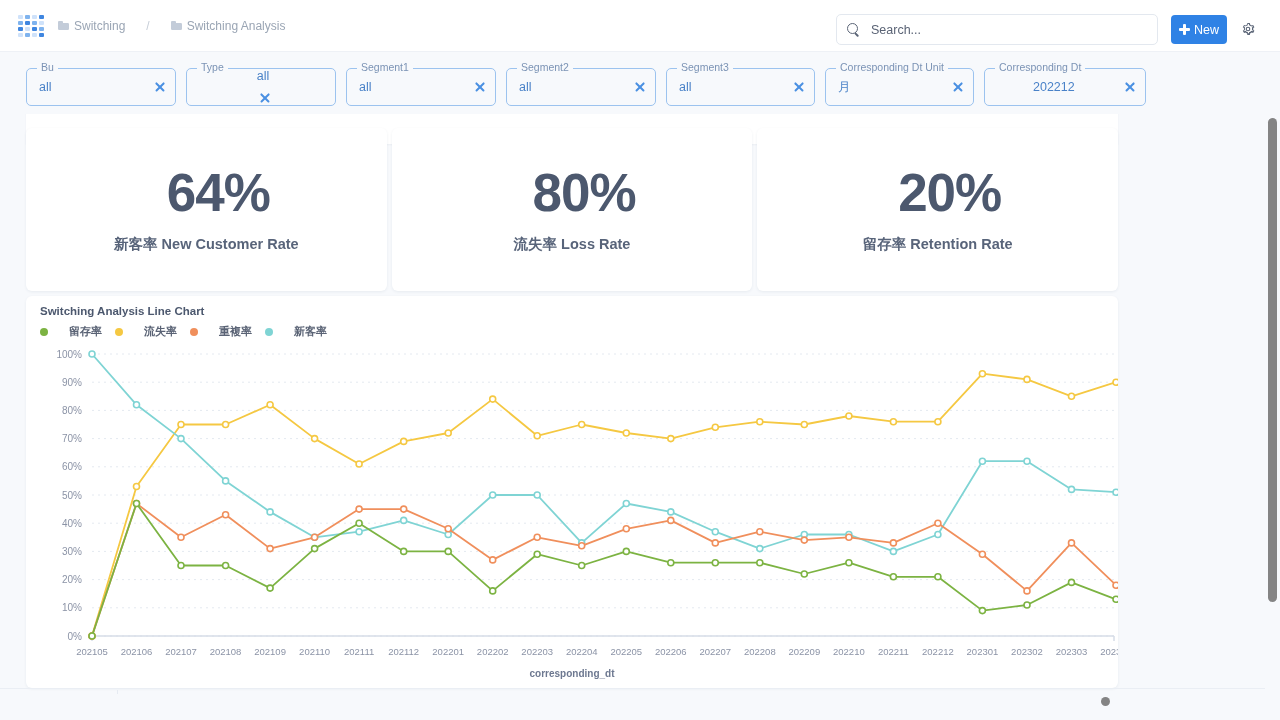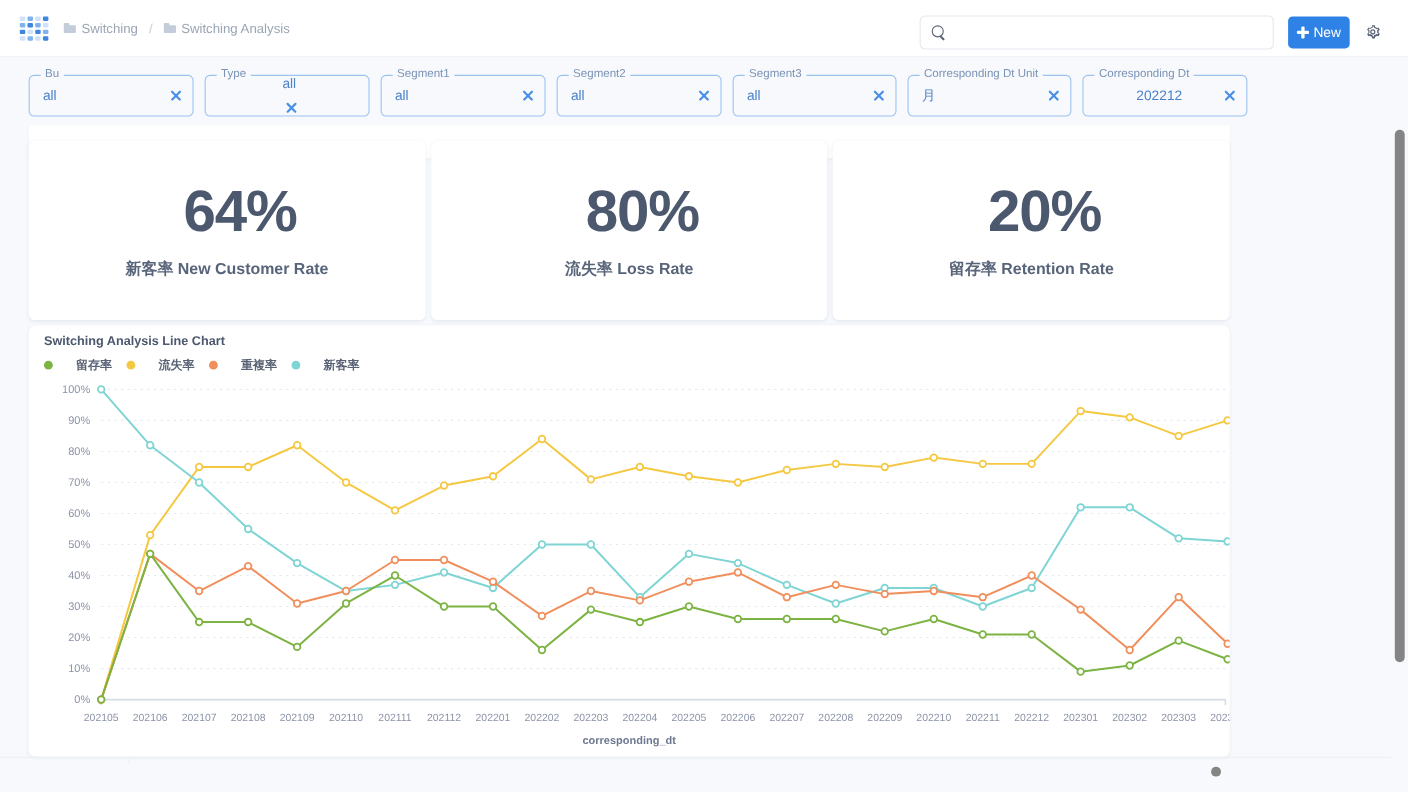--- a/index.html
+++ b/index.html
@@ -26,21 +26,21 @@
     margin-left: 18px; width: 26px; height: 22px;
     display: grid; grid-template-columns: repeat(4, 1fr); grid-template-rows: repeat(4, 1fr);
     gap: 2px;
   }
   .logo i { display:block; width:100%; height:100%; background:#bcd7f5; border-radius:1px; }
   .logo i.d1 { background:#3f86e0; }
   .logo i.d2 { background:#7fb3ee; }
   .logo i.d3 { background:#cfe2fa; }
 
   .breadcrumb {
-    margin-left: 14px; display:flex; align-items:center; gap:10px;
+    margin-left: 14px; display:flex; align-items:center; gap:21px;
     font-size: 12px; color:#9aa5b4;
   }
   .crumb { display:flex; align-items:center; gap:5px; cursor:pointer; }
   .folder-ic { width:11px; height:9px; position:relative; display:inline-block; }
   .folder-ic:before {
     content:""; position:absolute; left:0; top:1.5px; width:11px; height:7.5px;
     background:#c3ccd9; border-radius:1.2px;
   }
   .folder-ic:after {
     content:""; position:absolute; left:0; top:0; width:5px; height:2.5px;
@@ -220,20 +220,21 @@
     </span>
     <span class="crumb-sep">/</span>
     <span class="crumb">
       <span class="folder-ic"></span>
       <span>Switching Analysis</span>
     </span>
   </div>
 
   <div class="search-wrap">
     <span class="search-ic"></span>
+    <input class="search-input" type="text" placeholder="Search..." style="">
   </div>
 
   <button class="new-btn">
     <span class="plus-ic"></span>
     <span>New</span>
   </button>
 
   <span class="gear-btn">
     <svg class="gear-ic" viewBox="0 0 24 24">
       <path fill="#5b6577" d="M12 8.5A3.5 3.5 0 1 0 12 15.5 3.5 3.5 0 1 0 12 8.5zm0 5.3a1.8 1.8 0 1 1 0-3.6 1.8 1.8 0 0 1 0 3.6z"></path>
@@ -267,21 +268,21 @@
       <div class="field" style="width: 149px;">
         <span class="field-label">Segment3</span>
         <span class="field-value">all</span>
         <span class="field-clear"></span>
       </div>
       <div class="field" style="width: 149px;">
         <span class="field-label">Corresponding Dt Unit</span>
         <span class="field-value">月</span>
         <span class="field-clear"></span>
       </div>
-      <div class="field" style="width: 150px; padding-left: 48px;">
+      <div class="field" style="width: 162px; padding-left: 48px;">
         <span class="field-label">Corresponding Dt</span>
         <span class="field-value">202212</span>
         <span class="field-clear"></span>
       </div>
     </div>
 </div>
 
 <div class="panel-top"></div>
 
 <div class="kpi-row" id="kpi-host">

